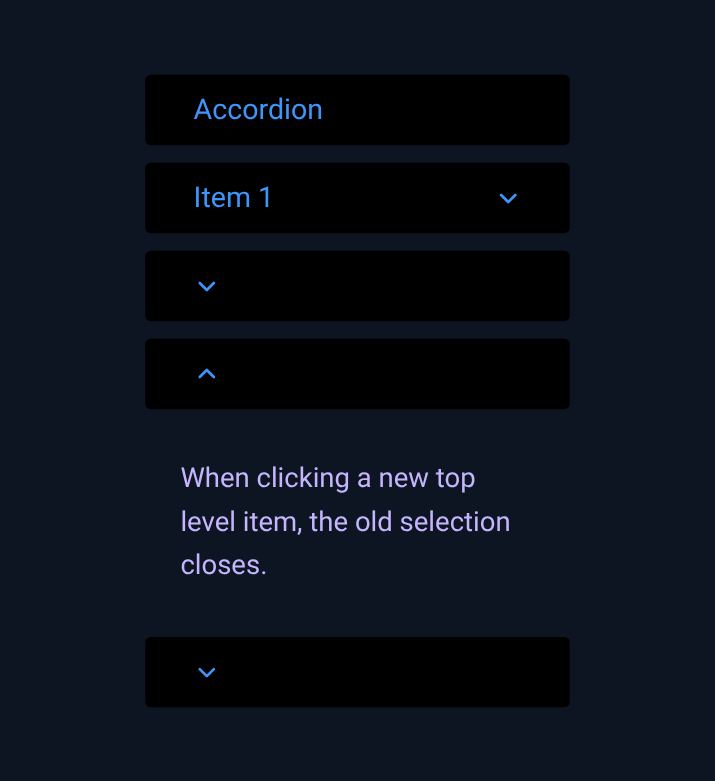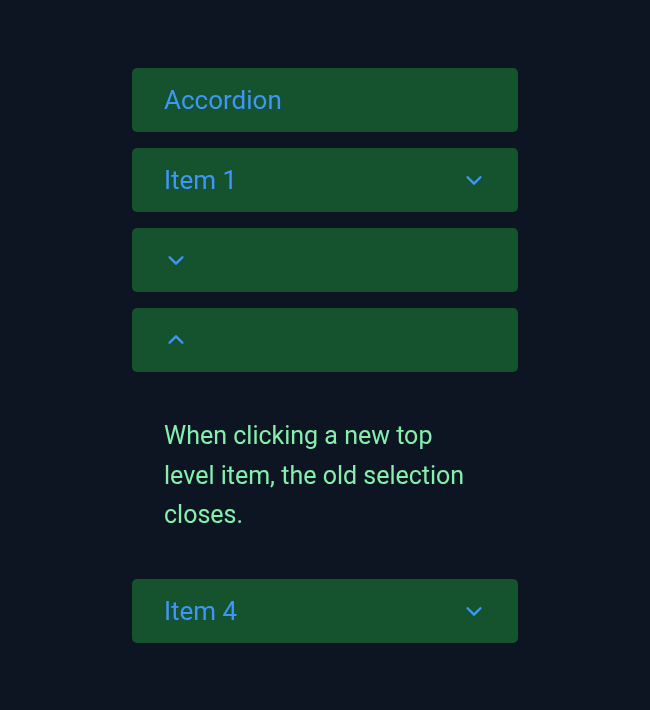--- a/index.html
+++ b/index.html
@@ -7,26 +7,26 @@
     body {
       background: #0d1523;
       font-family: -apple-system, BlinkMacSystemFont, "Segoe UI", Roboto, Helvetica, Arial, sans-serif;
       padding-top: 68px;
       display: flex;
       flex-direction: column;
       align-items: center;
     }
     .panel {
       width: 386px;
-      background: #14532d;
+      background: #000000;
       border-radius: 5px;
       display: flex;
       align-items: center;
       justify-content: space-between;
-      padding: 0 32px;
+      padding: 0 44px;
       height: 64px;
     }
     .panel-header {
       color: #3f96fa;
       font-size: 26px;
       font-weight: 400;
     }
     .panel-item {
       cursor: pointer;
       gap: 23px;
@@ -36,21 +36,21 @@
       width: 24px;
       height: 24px;
       display: flex;
       align-items: center;
       justify-content: center;
     }
     .chev svg { width: 22px; height: 22px; }
     .content {
       width: 386px;
       padding: 44px 32px 44px 32px;
-      color: #86efac;
+      color: #c4b5fd;
       font-size: 25px;
       line-height: 1.58;
       font-weight: 400;
     }
   </style>
 </head>
 <body>
 
 <div class="panel">
   <span class="panel-header">Accordion</span>
@@ -80,19 +80,18 @@
   <span class="chev">
     <svg viewBox="0 0 24 24" fill="none" stroke="#3f96fa" stroke-width="2.6" stroke-linecap="round" stroke-linejoin="round">
         <polyline points="5 15 12 8 19 15"></polyline>
       </svg>
   </span>
 </div>
 
 <div class="content">When clicking a new top level item, the old selection closes.</div>
 
 <div class="panel panel-item">
-  <span class="panel-header">Item 4</span>
   <span class="chev">
     <svg viewBox="0 0 24 24" fill="none" stroke="#3f96fa" stroke-width="2.6" stroke-linecap="round" stroke-linejoin="round">
         <polyline points="5 9 12 16 19 9"></polyline>
       </svg>
   </span>
 </div>
 
 </body></html>

